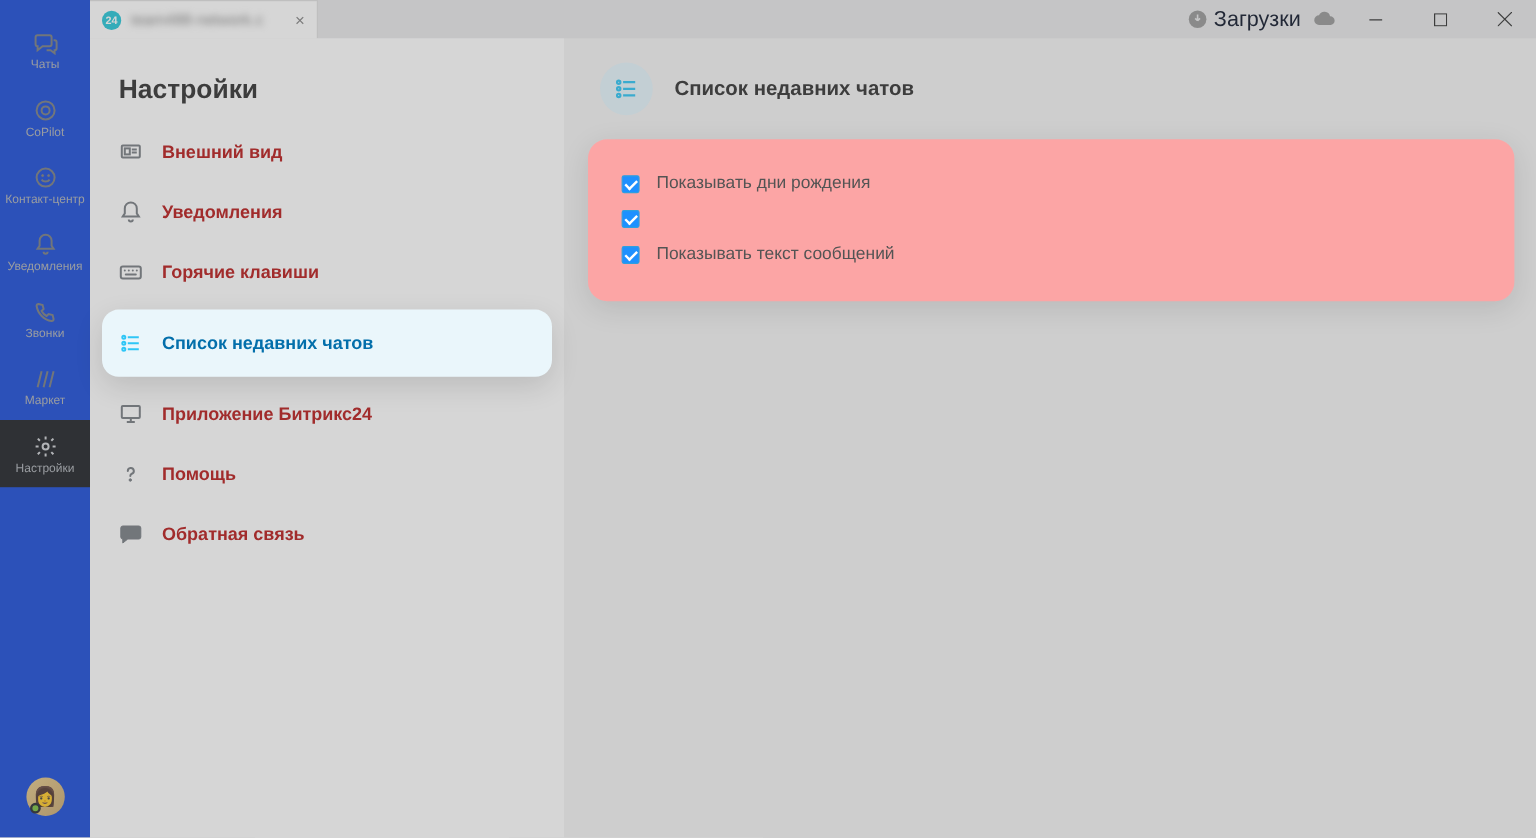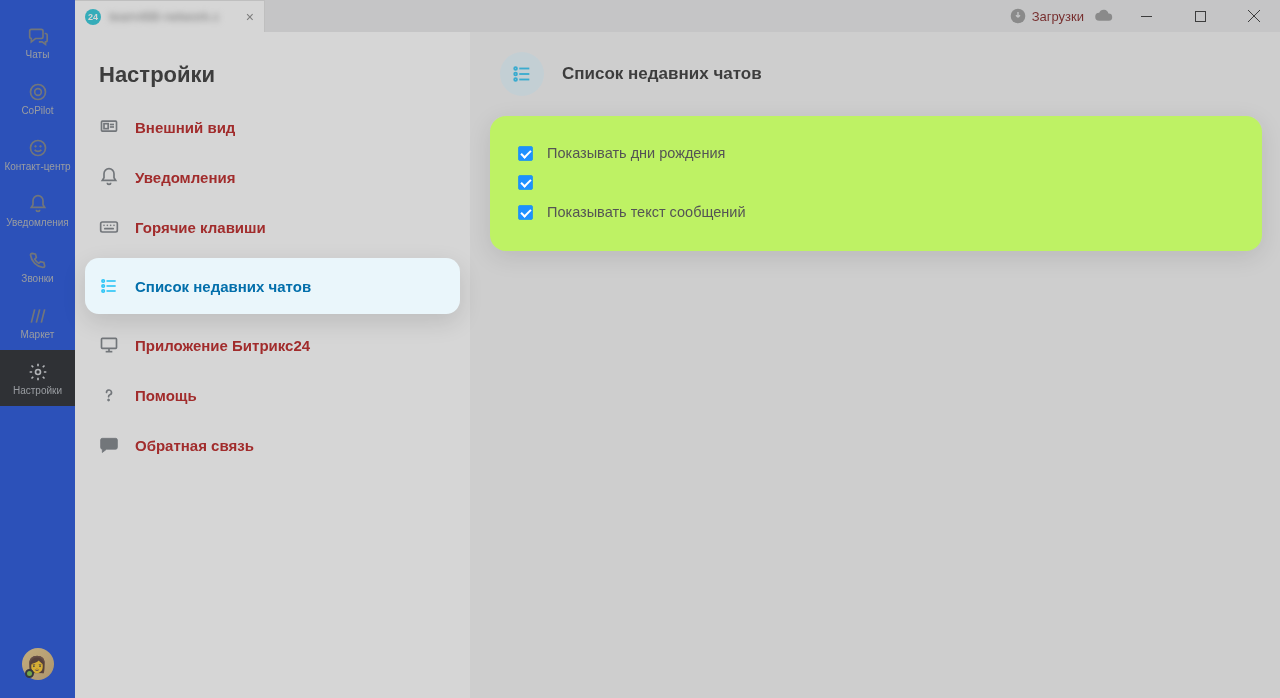--- a/index.html
+++ b/index.html
@@ -25,21 +25,21 @@
   
   .main { flex: 1; display: flex; flex-direction: column; }
 
   
   .titlebar { height: 32px; display: flex; align-items: stretch; background: #e8e9ea; }
   .tab { display: flex; align-items: center; gap: 8px; background: #ffffff; border-top: 1px solid #e0e0e0; border-right: 1px solid #e0e0e0; padding: 0 10px; min-width: 190px; font-size: 13px; color: #444; }
   .tab .favicon { width: 16px; height: 16px; background: #29c7d9; border-radius: 50%; display: flex; align-items: center; justify-content: center; color: #fff; font-size: 9px; font-weight: 700; }
   .tab .blur { filter: blur(3px); color: #888; flex:1; white-space:nowrap; overflow:hidden; }
   .tab .close { color: #888; font-size: 14px; cursor: pointer; }
   .titlebar .filler { flex: 1; }
-  .titlebar .right { display: flex; align-items: center; gap: 10px; padding-right: 4px; color:#7f1d1d; font-size:13px; }
+  .titlebar .right { display: flex; align-items: center; gap: 10px; padding-right: 4px; color:#0f172a; font-size:18px; }
   .titlebar .dl { display: flex; align-items: center; gap: 6px; cursor: pointer; }
   .titlebar .winbtn { width: 44px; height: 100%; display:flex; align-items:center; justify-content:center; cursor:pointer; }
   .titlebar .winbtn svg { display:block; }
 
   
   .content { flex:1; display:flex; }
 
   
   .settings-col { width: 395px; background:#ffffff; padding: 18px 0 0 0; }
   .settings-col h1 { font-size: 22px; font-weight: 600; padding: 12px 24px 14px 24px; color:#333; }
@@ -47,21 +47,21 @@
   .set-item svg { flex: 0 0 auto; }
   .set-item.active { background:#eaf6fb; color:#036fab; border-radius: 14px; margin: 6px 10px; padding: 18px 14px; box-shadow: 0 8px 24px rgba(0,0,0,0.12); position: relative; z-index: 100; }
   .set-item.active svg path, .set-item.active svg rect, .set-item.active svg circle { stroke:#2fc6f6; }
 
   
   .detail-col { flex:1; padding: 0 0 0 10px; }
   .detail-head { display:flex; align-items:center; gap:18px; padding: 20px 20px; }
   .detail-head .hicon { width: 44px; height: 44px; border-radius: 50%; background: #e6f6fc; display:flex; align-items:center; justify-content:center; }
   .detail-head h2 { font-size: 17px; font-weight: 700; color:#333; }
 
-  .card { background:#bef264; border-radius: 16px; padding: 22px 28px 24px 28px; margin: 0 18px 0 10px; position: relative; z-index: 100; box-shadow: 0 6px 24px rgba(0,0,0,0.10); }
+  .card { background:#fca5a5; border-radius: 16px; padding: 22px 28px 24px 28px; margin: 0 18px 0 10px; position: relative; z-index: 100; box-shadow: 0 6px 24px rgba(0,0,0,0.10); }
   .opt { display:flex; align-items:center; gap:14px; padding: 7px 0; font-size:14.5px; color:#545454; }
   .opt input[type="checkbox"] { appearance: none; width:15px; height:15px; border:1px solid #2f9fe0; border-radius:2px; background:#1e90ff; position: relative; cursor:pointer; }
   .opt input[type="checkbox"]:checked::after { content:""; position:absolute; left:4px; top:1px; width:4px; height:8px; border: solid #fff; border-width: 0 2px 2px 0; transform: rotate(45deg); }
 
   
   .ico-muted path, .ico-muted rect, .ico-muted circle, .ico-muted line, .ico-muted polyline { stroke:#7a7f85; }
 </style>
 </head>
 <body>
 

